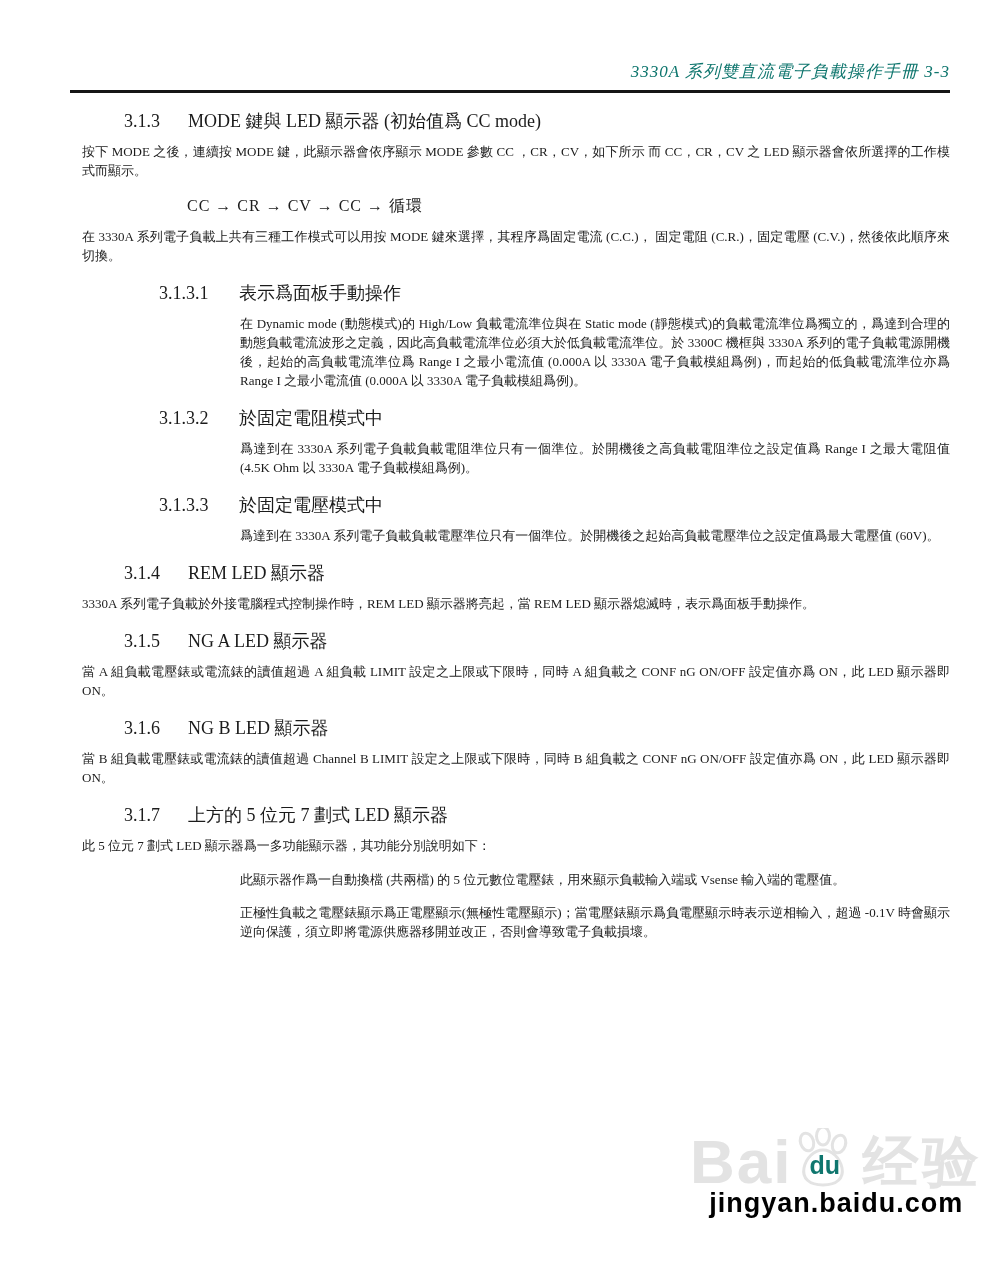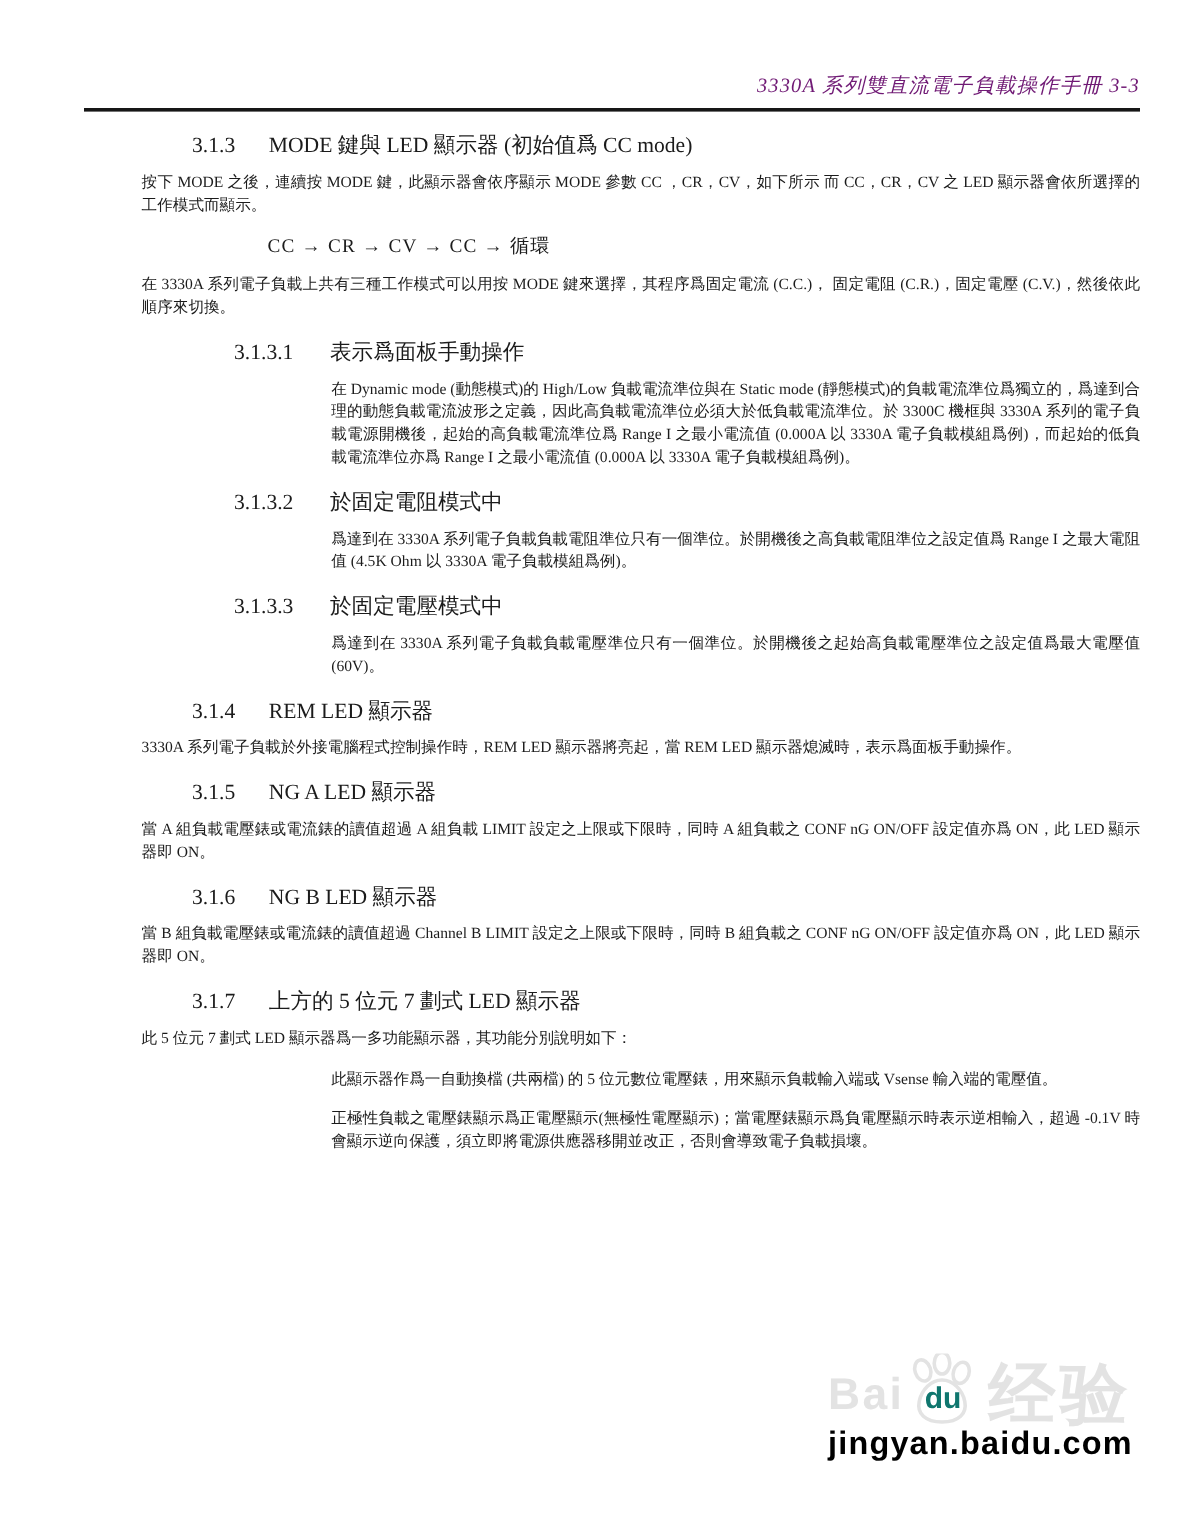--- a/index.html
+++ b/index.html
@@ -17,30 +17,30 @@
   }
   
   .page-header {
     padding: 60px 39px 0 0;
     text-align: right;
   }
   .header-title {
     font-style: italic;
     font-size: 17px;
     letter-spacing: 1px;
-    color: #701a75;
+    color: #0f766e;
   }
   .header-rule {
     border: 0;
     border-top: 3px solid #161616;
     margin: 7px 39px 0 70px;
     height: 0;
   }
   
-  .sec { margin-top: 15px; padding-left: 36px; }
+  .sec { margin-top: 15px; }
   .sec-head {
     display: flex;
     font-size: 18px;
     line-height: 26px;
     white-space: nowrap;
   }
   .sec-head.l1 .sec-num { margin-left: 124px; width: 64px; flex: none; }
   .sec-head.l2 .sec-num { margin-left: 159px; width: 80px; flex: none; }
   .para {
     font-size: 13px;
@@ -63,21 +63,21 @@
     left: 690px;
     color: #e3e3e3;
     font-family: "Liberation Sans", sans-serif;
     font-weight: bold;
     user-select: none;
   }
   .wm-row {
     display: flex;
     align-items: flex-end;
   }
-  .wm-bai { font-size: 37px; line-height: 44px; letter-spacing: 2px; }
+  .wm-bai { font-size: 62px; line-height: 44px; letter-spacing: 2px; }
   .wm-paw { position: relative; width: 58px; height: 62px; margin: 0 2px -6px 2px; }
   .wm-du {
     position: absolute;
     left: 15px;
     bottom: 10px;
     font-size: 25px;
     color: #0f766e;
   }
   .wm-cn { font-size: 56px; line-height: 44px; margin-left: 8px; letter-spacing: 4px; }
   .wm-url {

